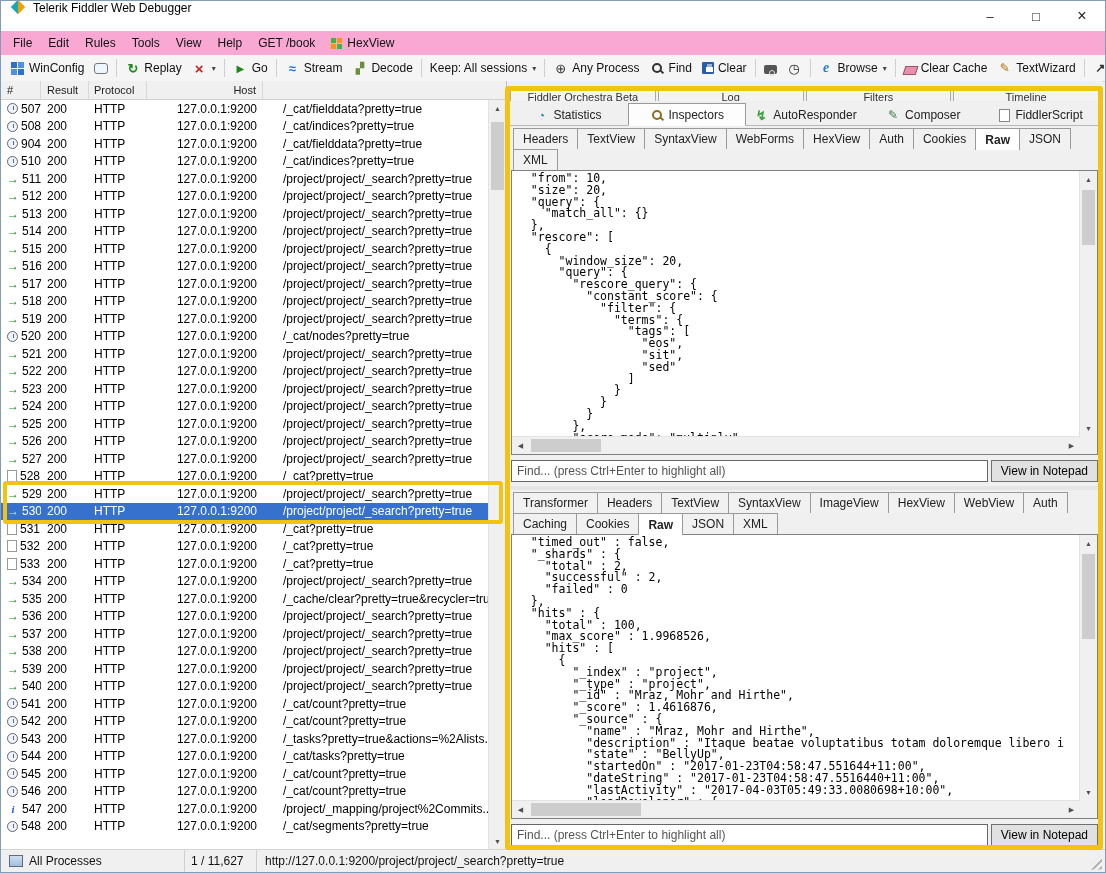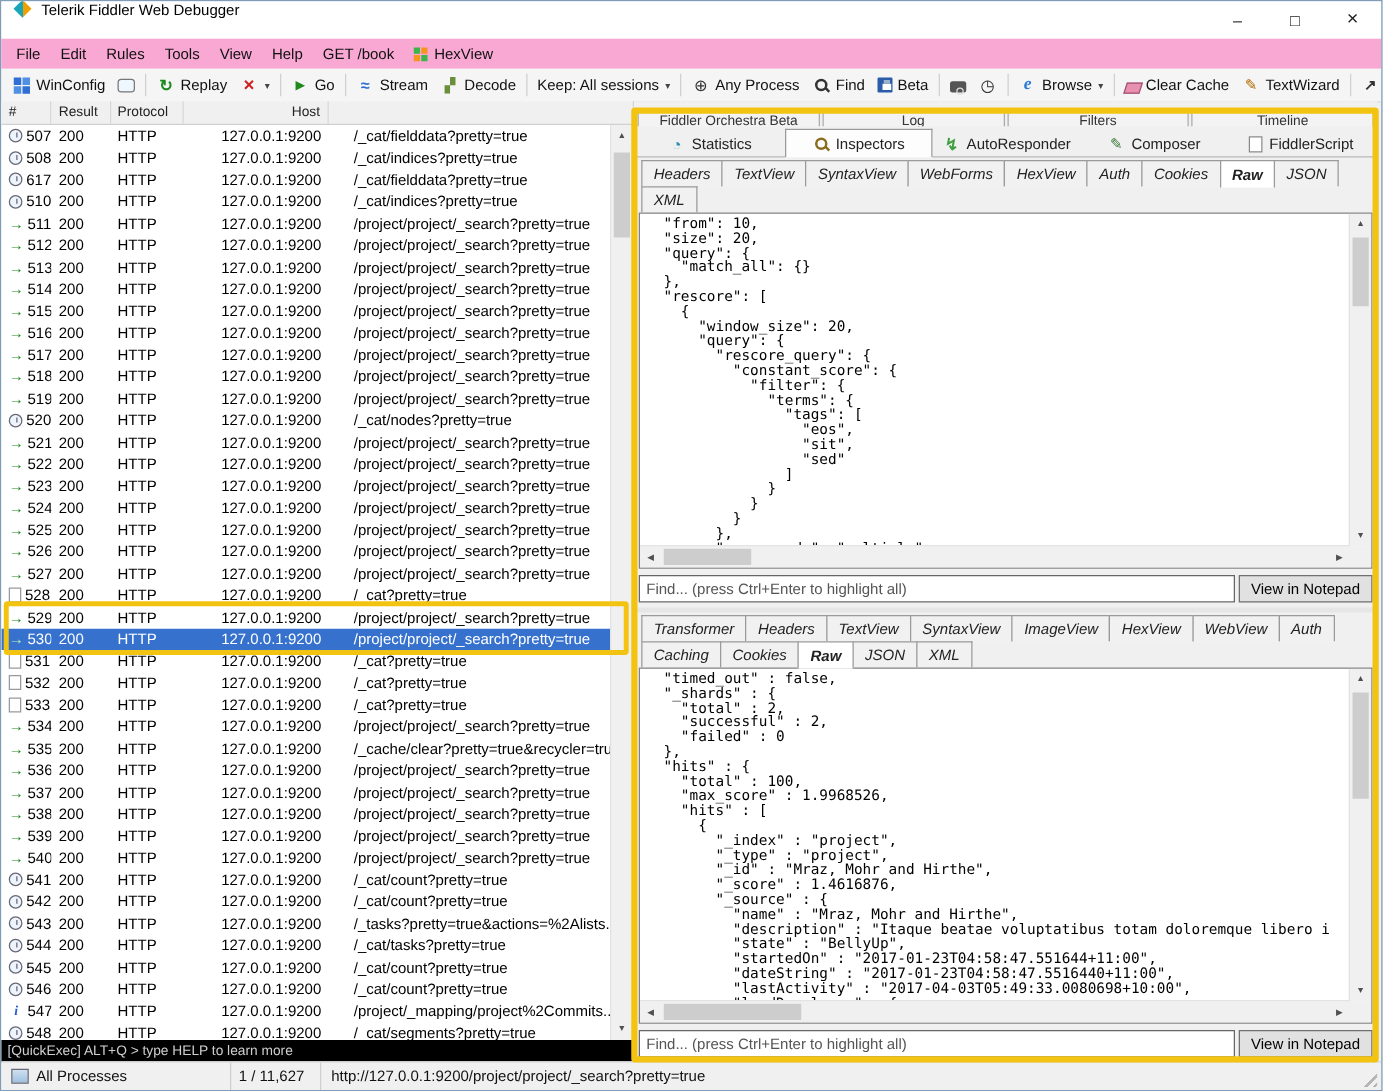--- a/index.html
+++ b/index.html
@@ -86,21 +86,21 @@
   .mtab.active{background:#fdfdfd;border:1px solid #9a9a9a;border-bottom:1px solid #fdfdfd;height:23px;margin-bottom:-1px;box-sizing:border-box;}
   .mti{display:inline-flex;width:14px;height:14px;align-items:center;justify-content:center;position:relative;flex:none;}
   .statistics-icon::before{content:"◔";color:#2a8faf;font-size:13px;}
   .inspectors-icon::before{content:"";position:absolute;left:2px;top:2px;width:6px;height:6px;border:2px solid #8a6d1f;border-radius:50%;}
   .inspectors-icon::after{content:"";position:absolute;left:10px;top:10px;width:4px;height:2px;background:#8a6d1f;transform:rotate(45deg);}
   .autoresponder-icon::before{content:"↯";color:#3f9f3f;font-weight:bold;font-size:13px;}
   .composer-icon::before{content:"✎";color:#3a7a3a;font-size:12px;}
   .fiddlerscript-icon{width:9px;height:11px;background:#fff;border:1px solid #888;}
   .inspector{flex:1;display:flex;flex-direction:column;padding:2px 4px;min-height:0;box-sizing:border-box;}
   #request-inspector{border-bottom:4px solid #e6e6e6;}
-  .subtab-row{height:21px;display:flex;align-items:center;flex:none;padding-left:2px;font-style:italic;}
+  .subtab-row{height:21px;display:flex;align-items:center;flex:none;padding-left:2px;}
   .stab{padding:3px 9px;font-size:12px;color:#222;background:#f1f1f1;border:1px solid #9a9a9a;border-bottom:none;margin-right:-1px;white-space:nowrap;}
   .stab.active{background:#fff;position:relative;z-index:2;padding-top:4px;font-weight:bold;}
   .inspector-body{flex:1;border:1px solid #808080;background:#fff;position:relative;overflow:hidden;min-height:0;}
   .code{position:absolute;inset:0 17px 17px 0;overflow:hidden;margin:0;padding:2px 4px 0 5px;font-family:"DejaVu Sans Mono",monospace;font-size:11.5px;line-height:11.8px;white-space:pre;color:#000;}
   .iv-scroll{position:absolute;top:0;right:0;bottom:17px;width:17px;background:#f0f0f0;border-left:1px solid #e3e3e3;}
   .ih-scroll{position:absolute;left:0;right:17px;bottom:0;height:17px;background:#f0f0f0;border-top:1px solid #e3e3e3;}
   .ih-scroll .sb-btn{width:17px;height:17px;top:0;}
   .ih-scroll .sb-btn.left{left:0;right:auto;}
   .ih-scroll .sb-btn.sb-right{right:0;left:auto;}
   .sb-thumbh{position:absolute;top:2px;bottom:2px;background:#cdcdcd;}
@@ -204,21 +204,21 @@
       <div class="tb-btn">
         <span class="tbi target-icon"></span>
         <span class="tb-label">Any Process</span>
       </div>
       <div class="tb-btn">
         <span class="tbi find-icon"></span>
         <span class="tb-label">Find</span>
       </div>
       <div class="tb-btn">
         <span class="tbi save-icon"></span>
-        <span class="tb-label">Beta</span>
+        <span class="tb-label">Clear</span>
       </div>
       <span class="tb-sep"></span>
       <div class="tb-btn">
         <span class="tbi camera-icon"></span>
       </div>
       <div class="tb-btn">
         <span class="tbi timer-icon"></span>
       </div>
       <span class="tb-sep"></span>
       <div class="tb-btn">
@@ -266,21 +266,21 @@
               <span class="num">508</span>
             </span>
             <span class="cell c-result">200</span>
             <span class="cell c-protocol">HTTP</span>
             <span class="cell c-host">127.0.0.1:9200</span>
             <span class="cell c-url">/_cat/indices?pretty=true</span>
           </div>
           <div class="srow">
             <span class="cell c-num">
               <span class="si si-clock"></span>
-              <span class="num">617</span>
+              <span class="num">904</span>
             </span>
             <span class="cell c-result">200</span>
             <span class="cell c-protocol">HTTP</span>
             <span class="cell c-host">127.0.0.1:9200</span>
             <span class="cell c-url">/_cat/fielddata?pretty=true</span>
           </div>
           <div class="srow">
             <span class="cell c-num">
               <span class="si si-clock"></span>
               <span class="num">510</span>
@@ -669,23 +669,20 @@
             <span class="cell c-protocol">HTTP</span>
             <span class="cell c-host">127.0.0.1:9200</span>
             <span class="cell c-url">/_cat/segments?pretty=true</span>
           </div>
         </div>
       <div class="v-scroll">
         <div class="sb-btn up">▲</div>
         <div class="sb-thumb" style="top:22px;height:68px;"></div>
         <div class="sb-btn down">▼</div>
       </div>
-    </div>
-    <div class="quickexec">
-      <span>[QuickExec] ALT+Q &gt; type HELP to learn more</span>
     </div>
   </div>
 
   <div class="right-panel">
     <div class="overflow-tab-row">
         <span class="otab">
           <span>Fiddler Orchestra Beta</span>
         </span>
         <span class="otab">
           <span>Log</span>

